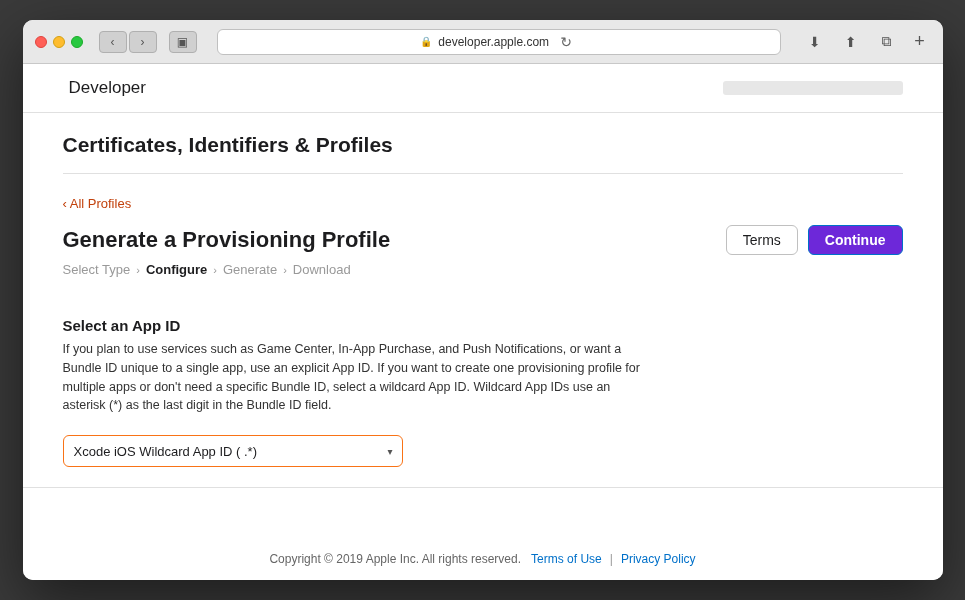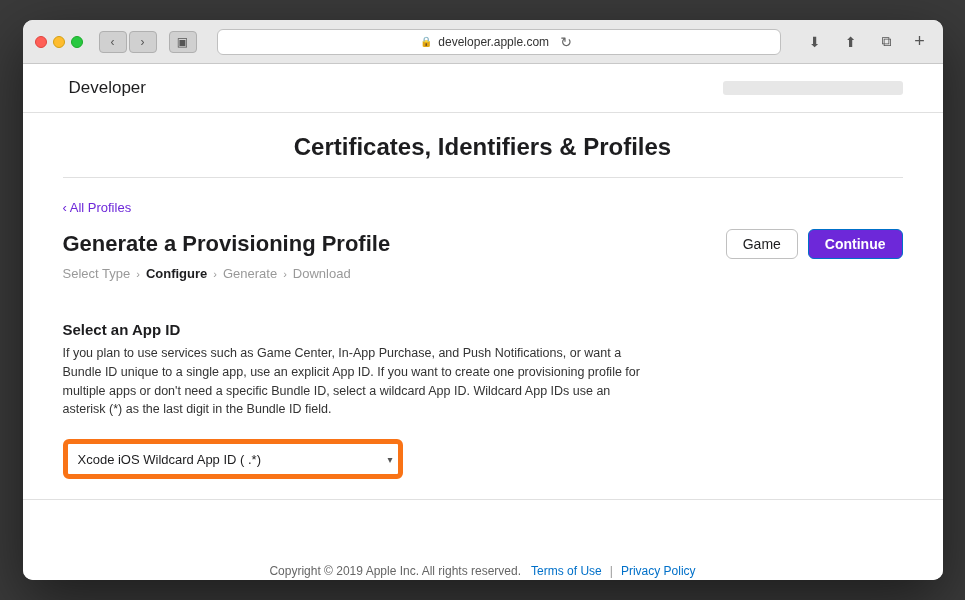--- a/index.html
+++ b/index.html
@@ -193,35 +193,34 @@
       opacity: 0.5;
     }
 
     
     .main-content {
       padding: 20px 40px;
       flex: 1;
     }
 
     .page-title {
-      font-size: 24px;
+      font-size: 21px;
       font-weight: 700;
       color: #1d1d1f;
       margin-bottom: 16px;
-      text-align: center;
     }
 
     .page-title-divider {
       border: none;
       border-top: 1px solid #e0e0e0;
       margin-bottom: 20px;
     }
 
     .back-link {
-      color: #6d28d9;
+      color: #c2410c;
       font-size: 13px;
       cursor: pointer;
       text-decoration: none;
       display: inline-flex;
       align-items: center;
       gap: 2px;
       margin-bottom: 14px;
     }
 
     .section-header {
@@ -309,23 +308,23 @@
       margin-bottom: 6px;
     }
 
     .select-wrapper {
       position: relative;
       display: inline-block;
     }
 
     .app-id-select {
       width: 340px;
-      height: 40px;
+      height: 32px;
       padding: 0 30px 0 10px;
-      border: 5px solid #f97316;
+      border: 1px solid #f97316;
       border-radius: 6px;
       font-size: 13px;
       color: #1d1d1f;
       background: white;
       appearance: none;
       -webkit-appearance: none;
       cursor: pointer;
       font-family: inherit;
     }
 
@@ -429,21 +428,21 @@
       <h1 class="page-title">Certificates, Identifiers &amp; Profiles</h1>
       <hr class="page-title-divider">
 
       
       <a class="back-link">‹ All Profiles</a>
 
       
       <div class="section-header">
         <h2 class="section-title">Generate a Provisioning Profile</h2>
         <div class="button-group">
-          <button class="btn btn-secondary">Game</button>
+          <button class="btn btn-secondary">Terms</button>
           <button class="btn btn-primary">Continue</button>
         </div>
       </div>
 
       
       <div class="steps-bar">
         <span class="step">Select Type</span>
         <span class="step-arrow">›</span>
         <span class="step active">Configure</span>
         <span class="step-arrow">›</span>

